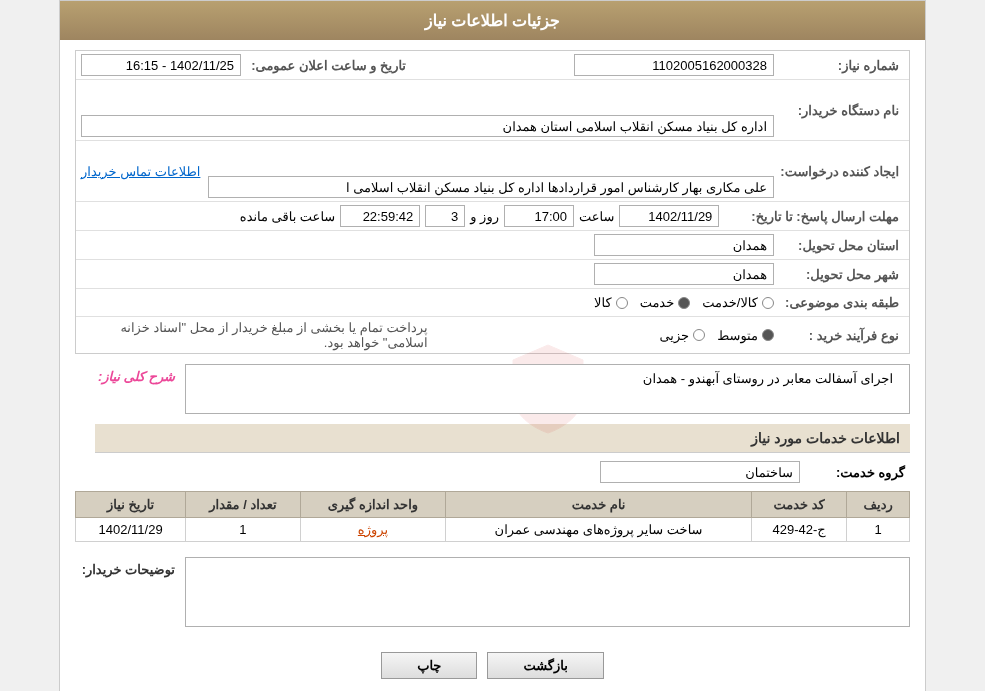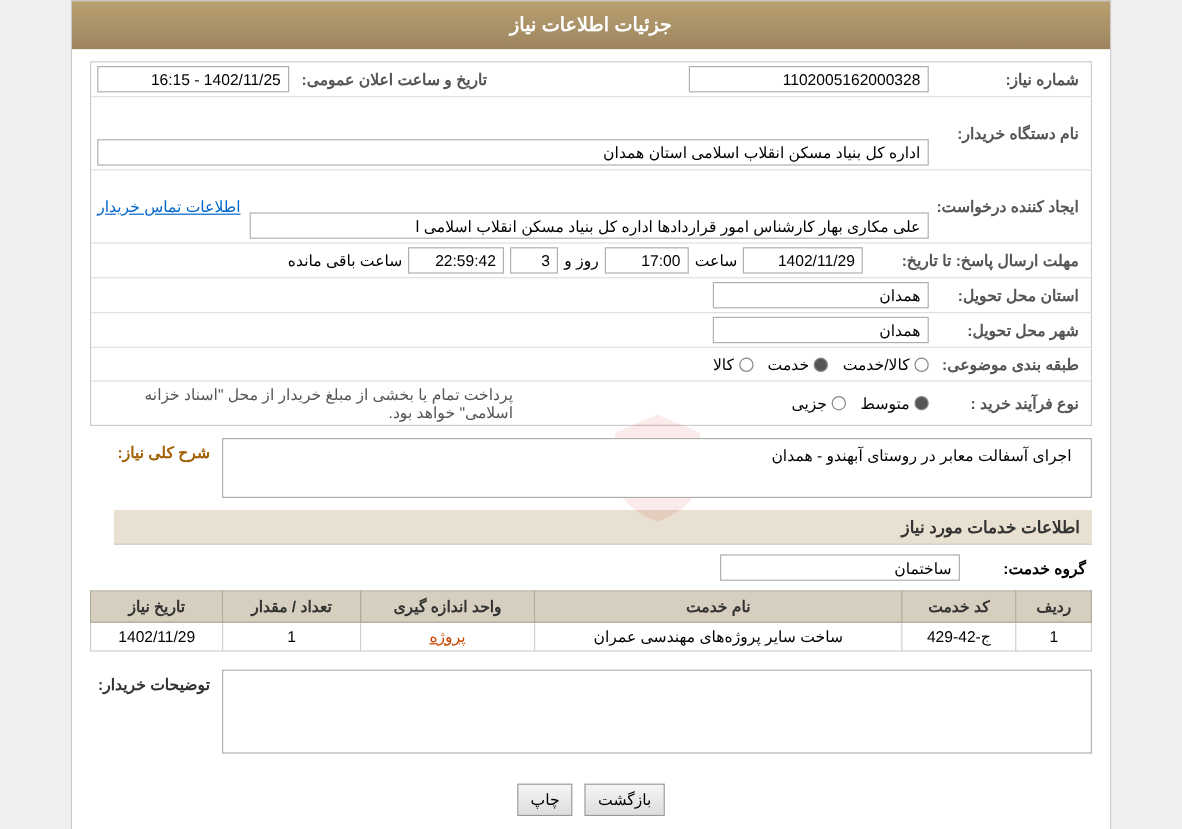--- a/index.html
+++ b/index.html
@@ -122,26 +122,27 @@
       color: #cc4400;
       text-decoration: underline;
     }
     .bottom-buttons {
       display: flex;
       justify-content: center;
       gap: 10px;
       padding: 15px 0;
     }
     .btn {
-      padding: 5px 10px;
+      padding: 5px 35px;
       border: 1px solid #999;
       background: linear-gradient(to bottom, #f5f5f5, #ddd);
       cursor: pointer;
       font-size: 13px;
       font-family: Tahoma, Arial, sans-serif;
+      font-weight: bold;
     }
   </style>
 </head>
 <body>
 
 <div class="page-container">
 
   <div class="page-header">
     <span>جزئیات اطلاعات نیاز</span>
   </div>
@@ -252,21 +253,21 @@
           <svg width="80" height="95" viewBox="0 0 80 95">
             <path d="M40 5 L75 20 L75 55 C75 75 55 88 40 93 C25 88 5 75 5 55 L5 20 Z" fill="#cc0000" stroke="#cc0000"></path>
             <path d="M40 15 L68 28 L68 55 C68 72 50 83 40 87 C30 83 12 72 12 55 L12 28 Z" fill="none" stroke="#cc0000" stroke-width="2"></path>
             <text x="40" y="60" text-anchor="middle" font-size="22" fill="#cc0000" font-weight="bold">ANA</text>
           </svg>
         </div>
         <div style="border:1px solid #b0b0b0; background:#fff; min-height:50px; padding:6px 16px; position:relative; z-index:1;">
           <span>اجرای آسفالت معابر در روستای آبهندو - همدان</span>
         </div>
       </div>
-      <div style="min-width:110px; padding-right:10px; font-weight:bold; color:#a16207; padding-top:5px;">
+      <div style="min-width:110px; padding-right:10px; font-weight:bold; color:#ec4899; padding-top:5px;font-style:italic;">
         <span>شرح کلی نیاز:</span>
       </div>
     </div>
 
     <div class="section-title">
       <span>اطلاعات خدمات مورد نیاز</span>
     </div>
 
     <div style="display:flex; align-items:center; margin: 8px 0;">
       <span style="font-weight:bold; min-width:110px; text-align:right; padding-right:5px;">گروه خدمت:</span>

